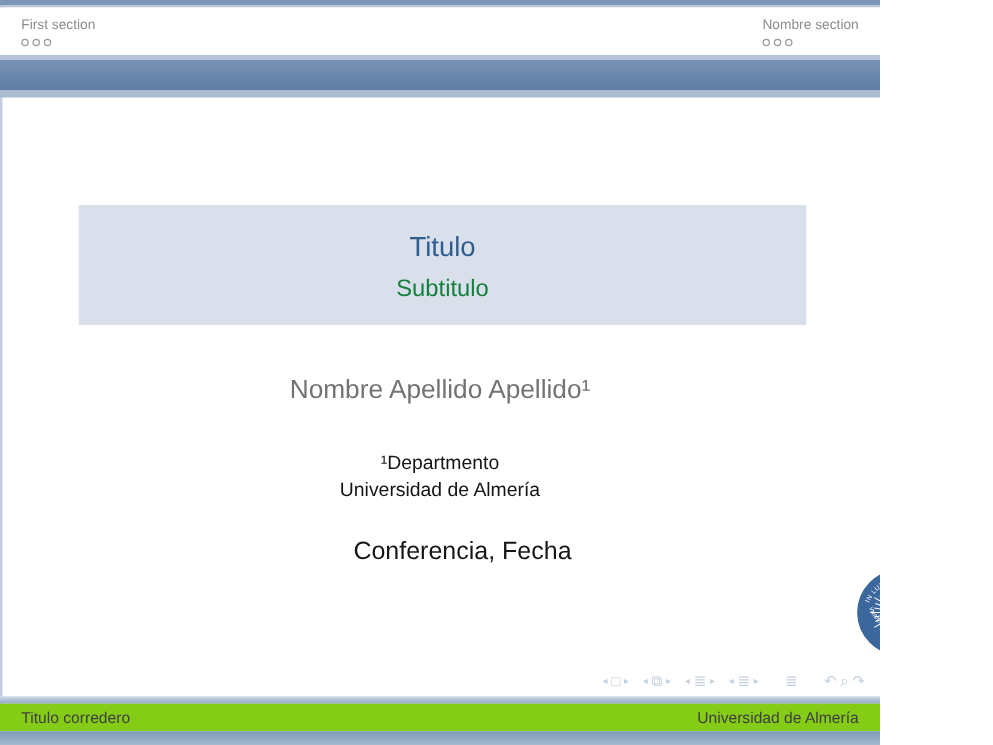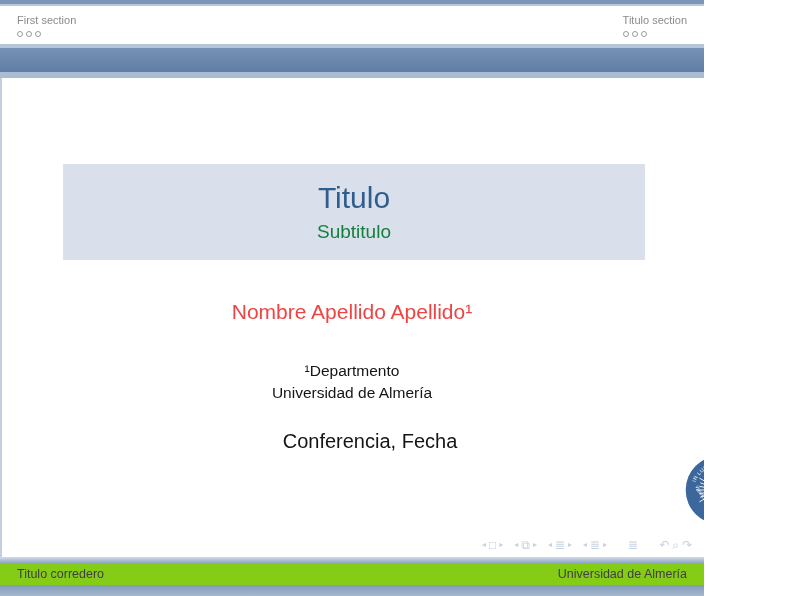--- a/index.html
+++ b/index.html
@@ -19,25 +19,25 @@
   .bullets{display:flex;gap:3px;margin-top:4px;}
   .bullet{width:6px;height:6px;border:1px solid #9a9a9a;border-radius:50%;box-sizing:border-box;background:#fff;}
   .strip-a{position:absolute;top:44px;left:0;right:0;height:4px;background:#b6c5d8;}
   .mainbar{position:absolute;top:48px;left:0;right:0;height:24px;
     background:linear-gradient(to bottom,#7792b4,#5f7ea4);}
   .strip-b{position:absolute;top:72px;left:0;right:0;height:6px;background:#a9bcd2;}
 
   
   .title-box{position:absolute;left:63px;right:59px;top:164px;height:96px;background:#d9e0eb;
     display:flex;flex-direction:column;align-items:center;justify-content:center;gap:7px;}
-  .title{font-size:30px;color:#2f5e8e;line-height:32px;}
+  .title{font-size:22px;color:#2f5e8e;line-height:32px;}
   .subtitle{font-size:19px;color:#15803d;line-height:21px;}
 
   
-  .author{position:absolute;left:0;right:0;top:300px;text-align:center;font-size:21px;color:#ef4444;}
+  .author{position:absolute;left:0;right:0;top:300px;text-align:center;font-size:21px;color:#737373;}
   .institute{position:absolute;left:0;right:0;top:360px;text-align:center;font-size:15.5px;
     color:#151515;line-height:22px;}
   .date{position:absolute;left:0;right:0;top:430px;text-align:center;font-size:20px;color:#151515;padding-left:36px;}
 
   
   .seal{position:absolute;left:685px;top:455px;width:70px;height:70px;}
   .seal svg{display:block;width:100%;height:100%;}
   .seal text{font-family:"Liberation Sans",sans-serif;}
 
   
@@ -65,21 +65,21 @@
   <div class="header-band">
     <div class="section section-left">
       <div>First section</div>
       <div class="bullets">
         <span class="bullet"></span>
         <span class="bullet"></span>
         <span class="bullet"></span>
       </div>
     </div>
     <div class="section section-right">
-      <div>Titulo section</div>
+      <div>Nombre section</div>
       <div class="bullets">
         <span class="bullet"></span>
         <span class="bullet"></span>
         <span class="bullet"></span>
       </div>
     </div>
   </div>
   <div class="strip-a"></div>
   <div class="mainbar"></div>
   <div class="strip-b"></div>

